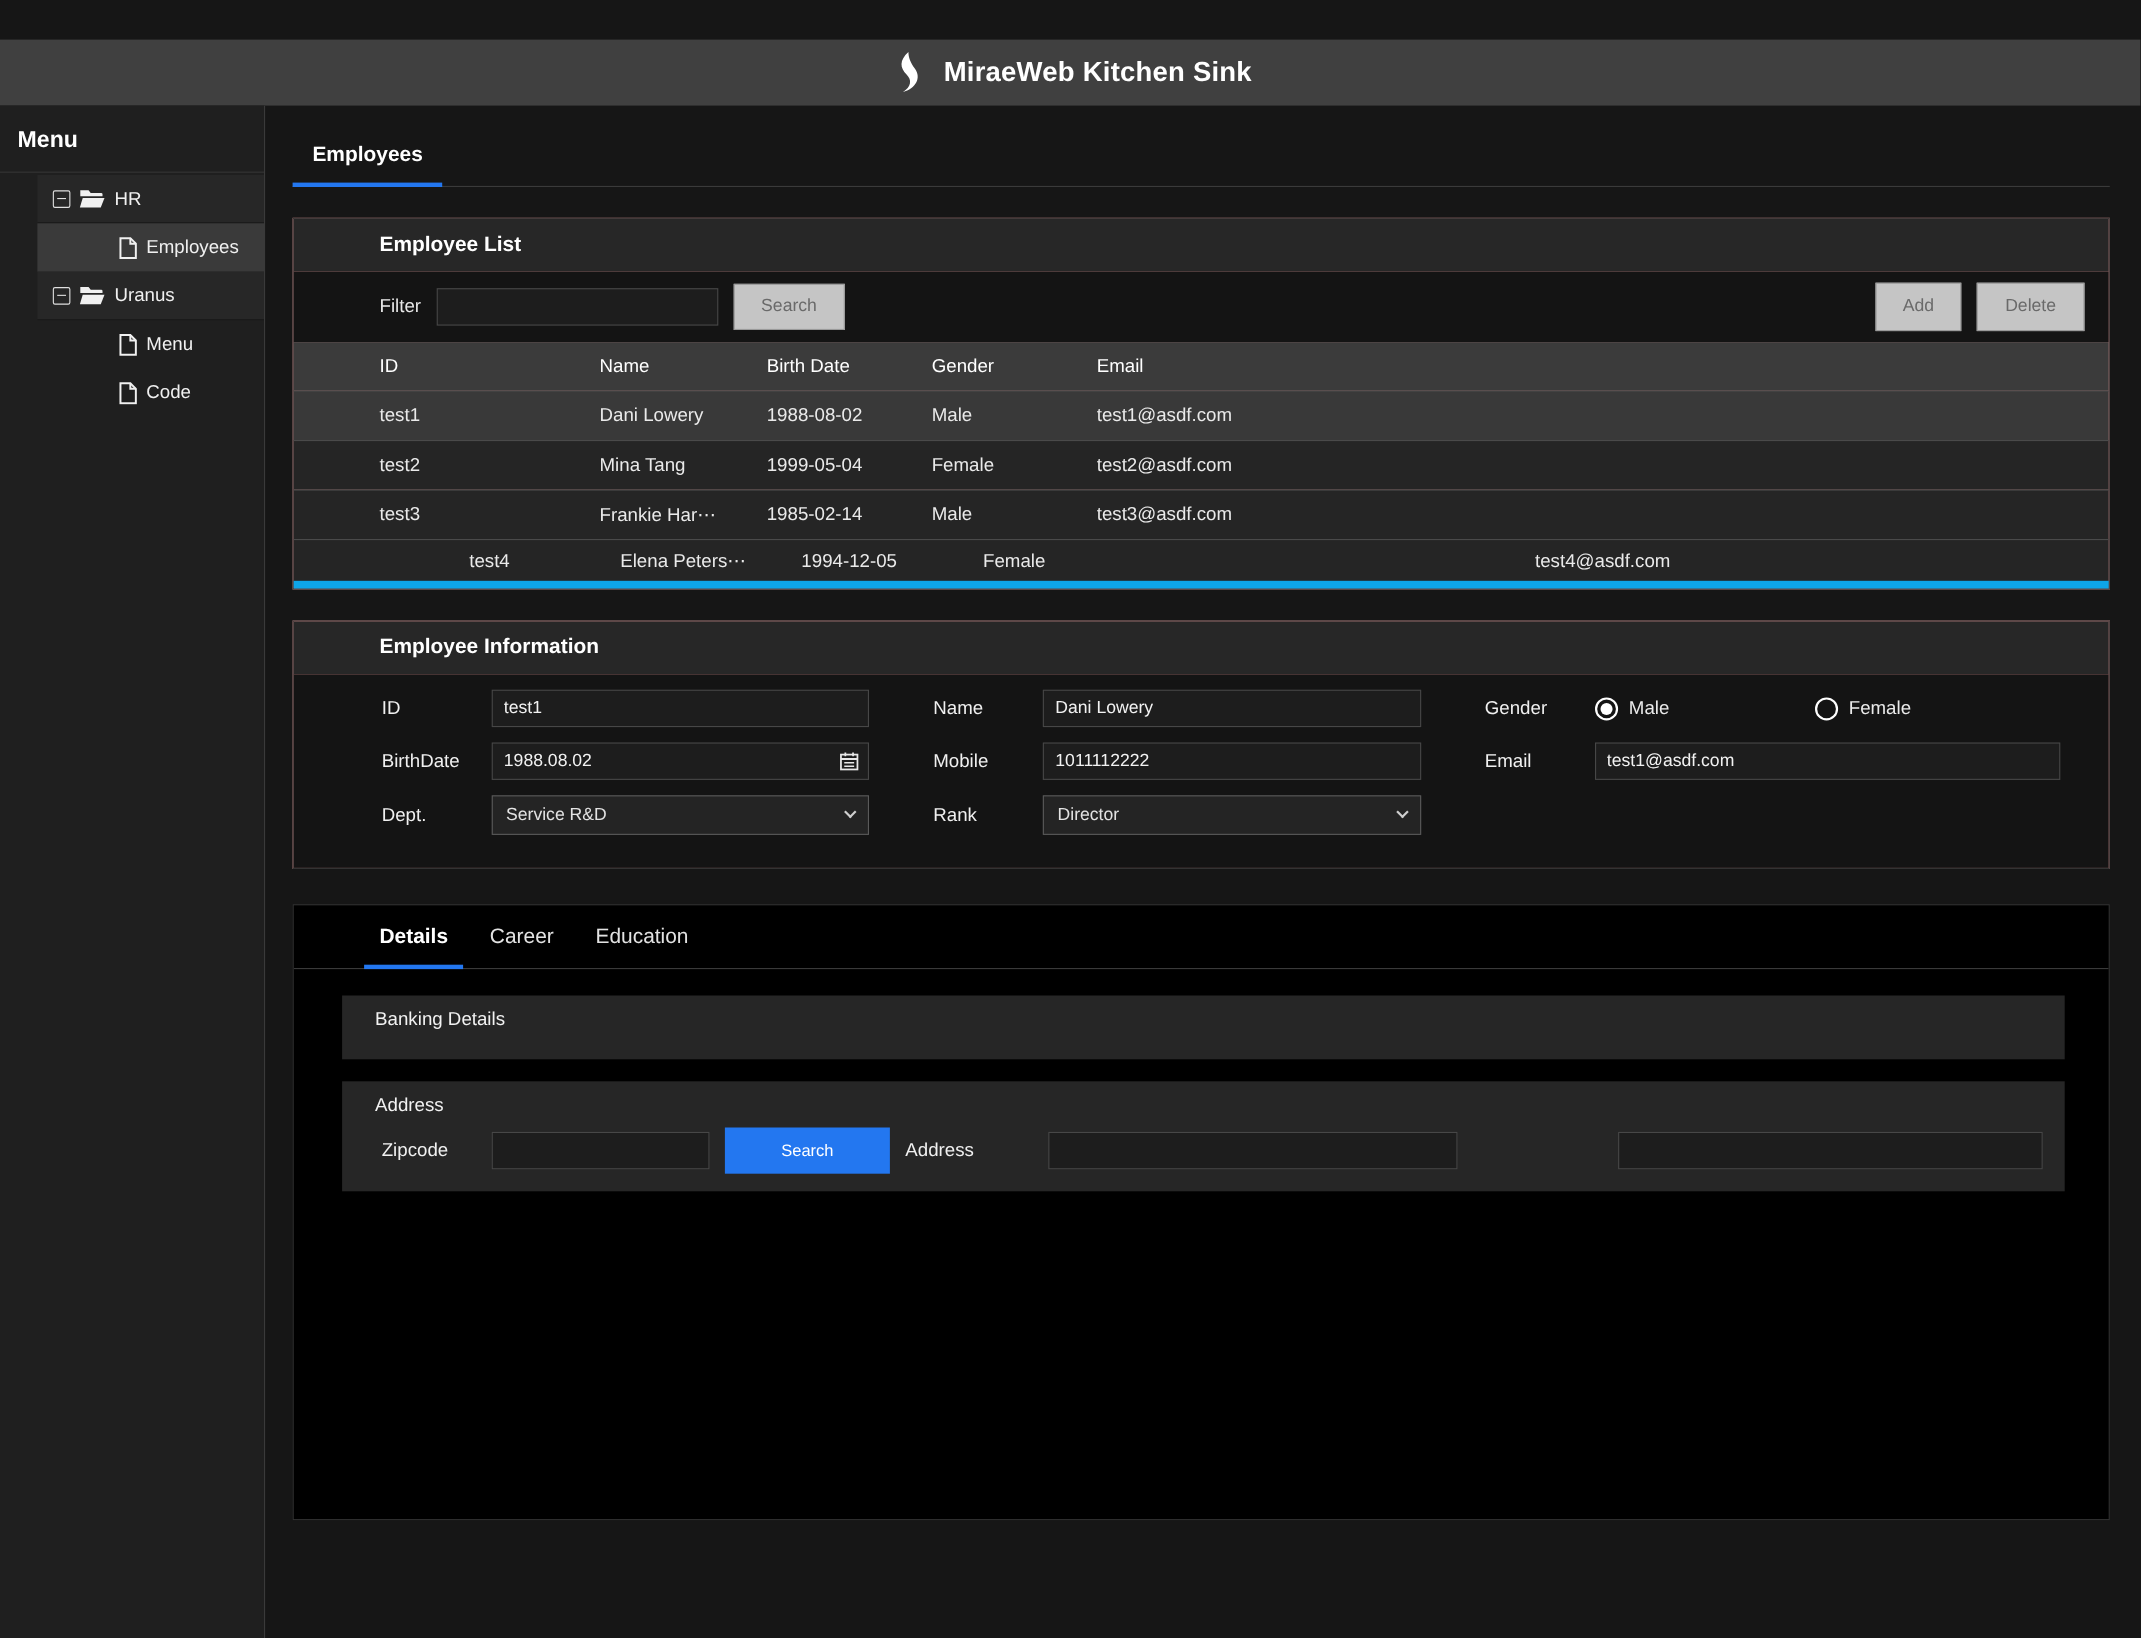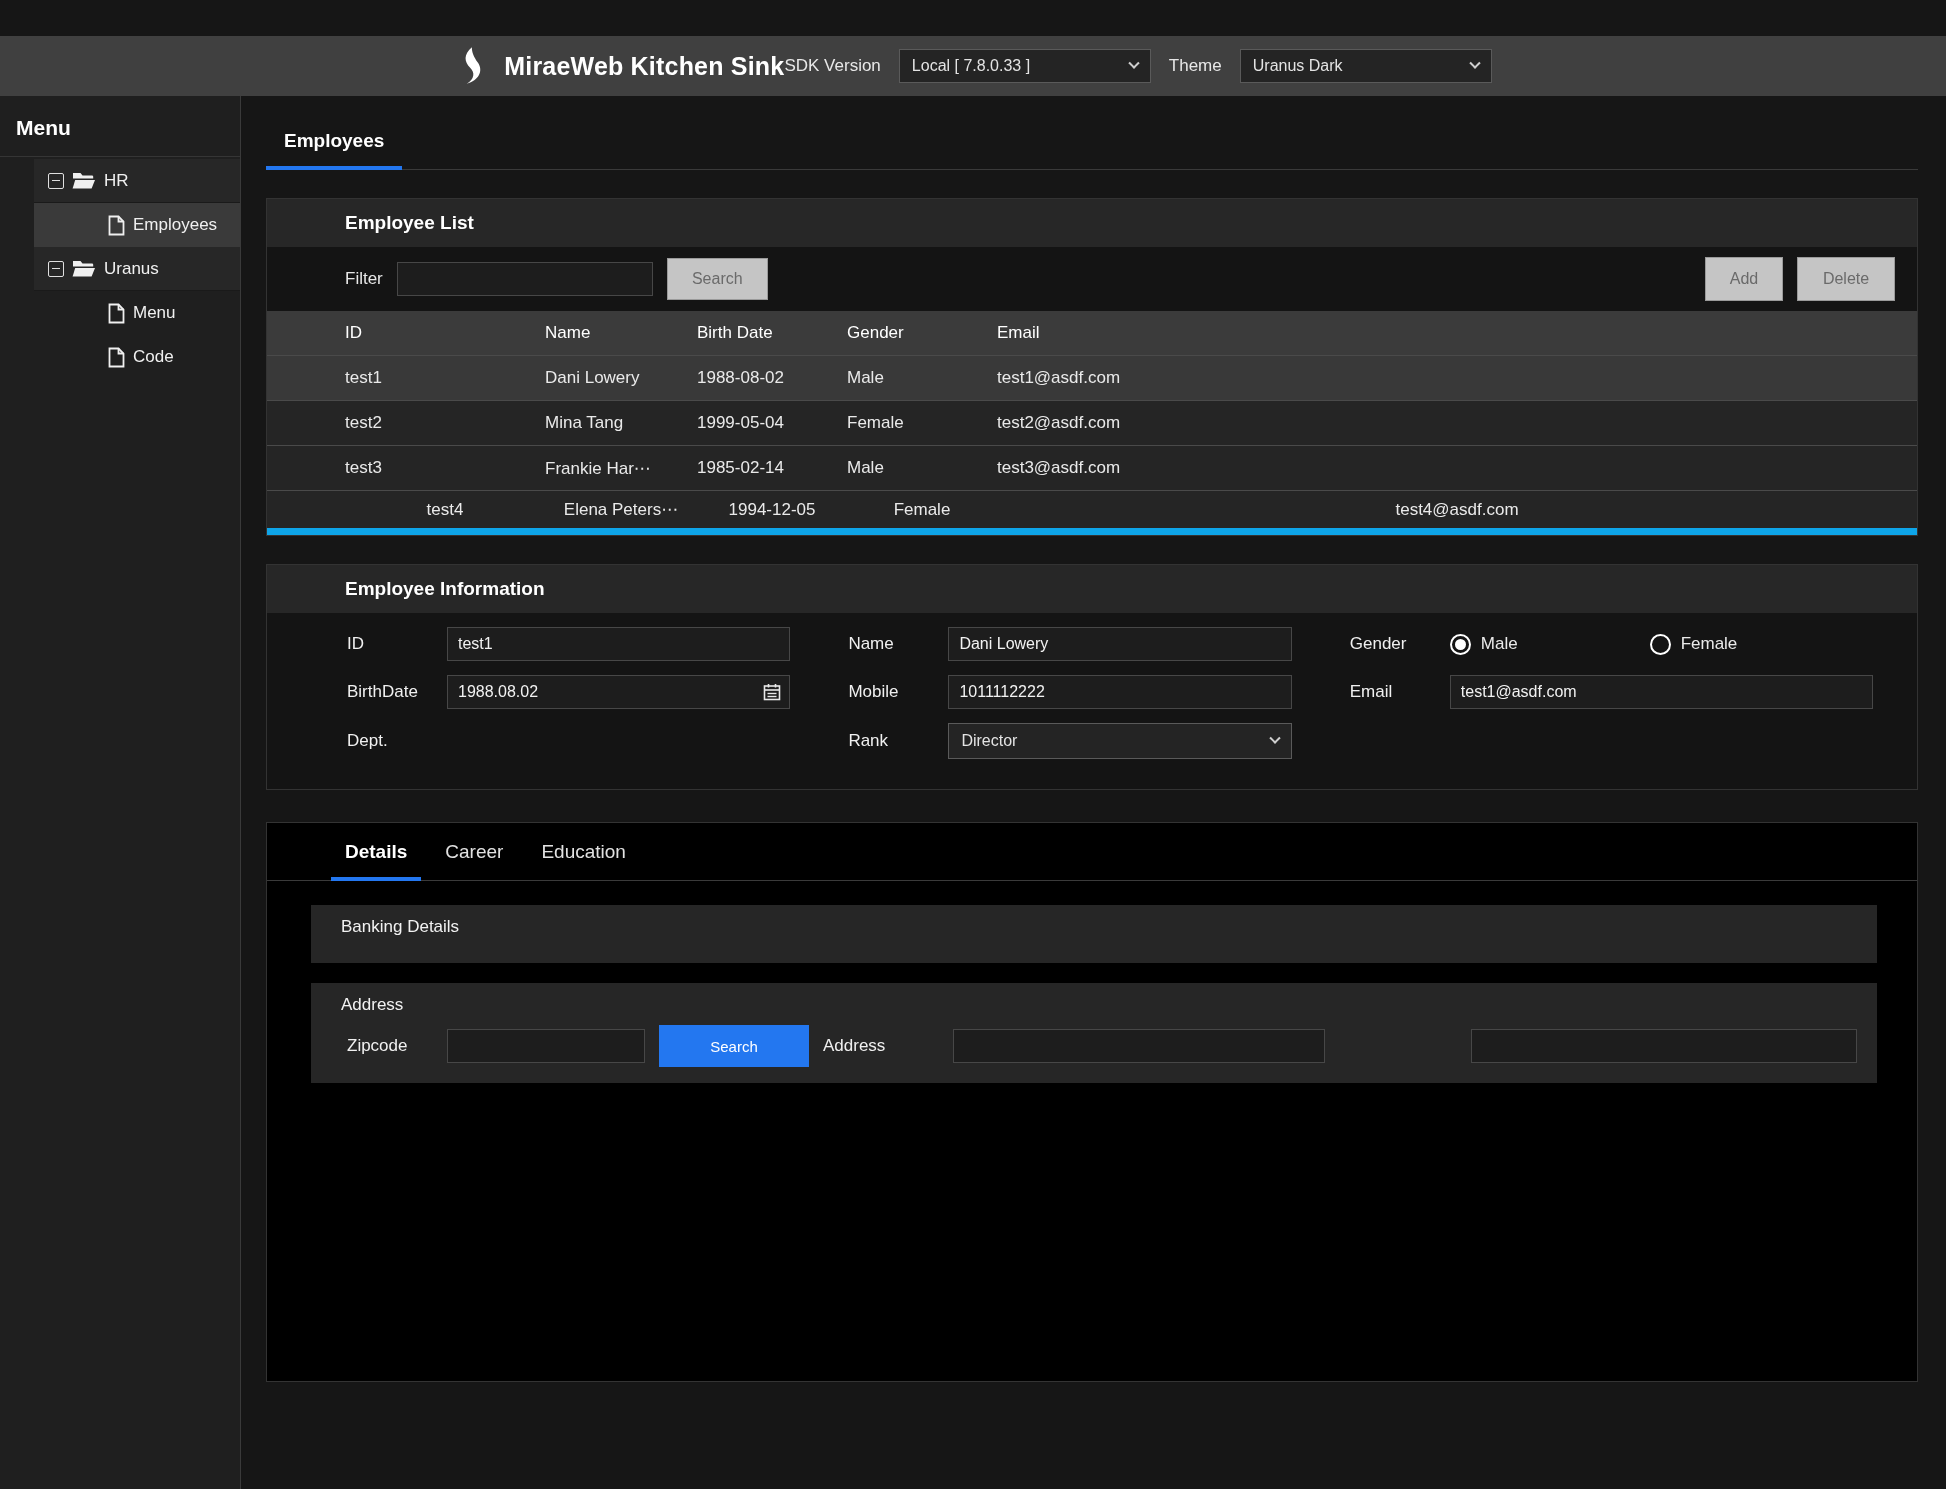--- a/index.html
+++ b/index.html
@@ -128,32 +128,20 @@
 
   <header class="topbar">
     <div class="brand">
       <span class="logo">
         <svg width="34" height="42" viewBox="0 0 40 48">
           <path d="M21 2 C11 11 12 19 19 26 C25 32 24 39 15 45 C29 41 35 30 28 20 C23 13 21 8 21 2 Z" fill="#ffffff"></path>
         </svg>
       </span>
       <h1 class="app-title">MiraeWeb Kitchen Sink</h1>
     </div>
-    <div class="topbar-right">
-      <span class="tb-label">SDK Version</span>
-      <div class="select tb-select">
-        <span>Local [ 7.8.0.33 ]</span>
-        <span class="chev"></span>
-      </div>
-      <span class="tb-label">Theme</span>
-      <div class="select tb-select">
-        <span>Uranus Dark</span>
-        <span class="chev"></span>
-      </div>
-    </div>
   </header>
 
   <div class="body-row">
 
     <aside class="sidebar">
       <div class="side-heading">Menu</div>
       <div class="tree">
 
         <div class="tree-row lvl0">
           <span class="expander"></span>
@@ -326,20 +314,26 @@
             </div>
             <div class="field">
               <span class="lbl">Email</span>
               <span class="ctl">
                   <input class="tinput" value="test1@asdf.com" style="">
                 </span>
             </div>
 
             <div class="field">
               <span class="lbl">Dept.</span>
+              <span class="ctl">
+                <span class="select sel">
+                  <span>Service R&amp;D</span>
+                  <span class="chev"></span>
+                </span>
+              </span>
             </div>
             <div class="field">
               <span class="lbl">Rank</span>
               <span class="ctl">
                 <span class="select sel">
                   <span>Director</span>
                   <span class="chev"></span>
                 </span>
               </span>
             </div>

